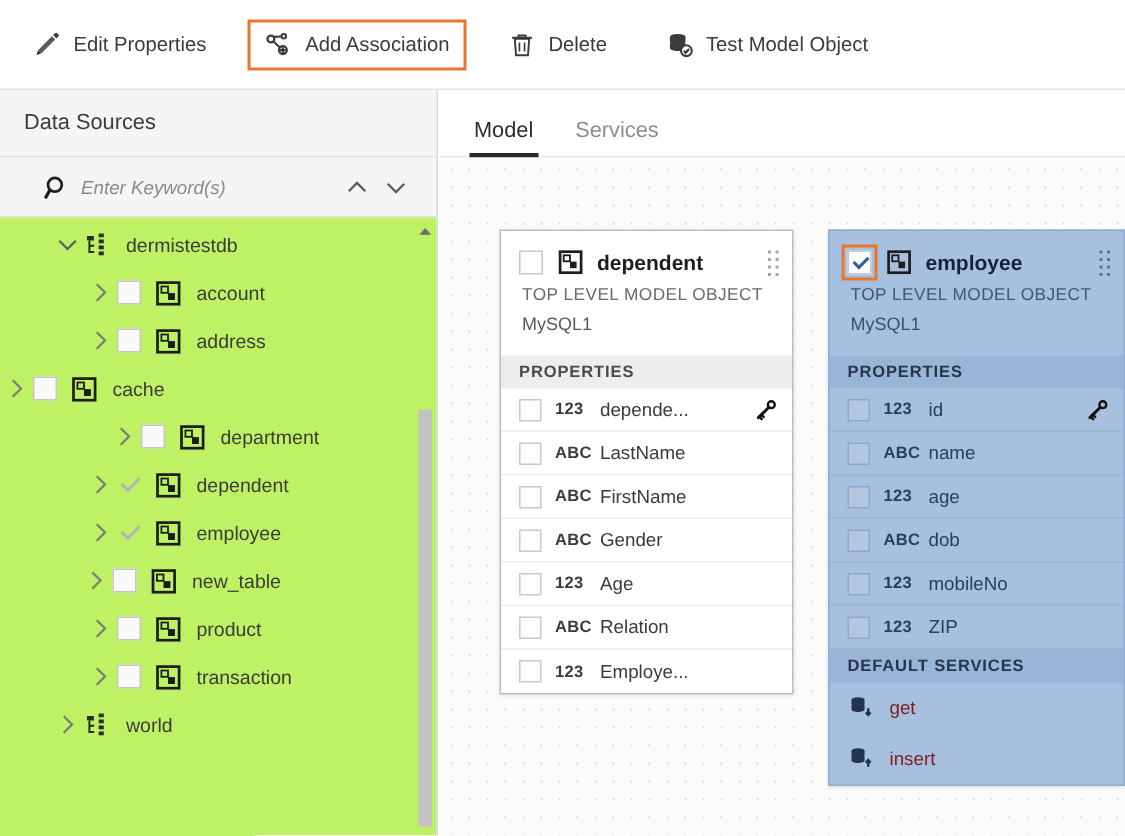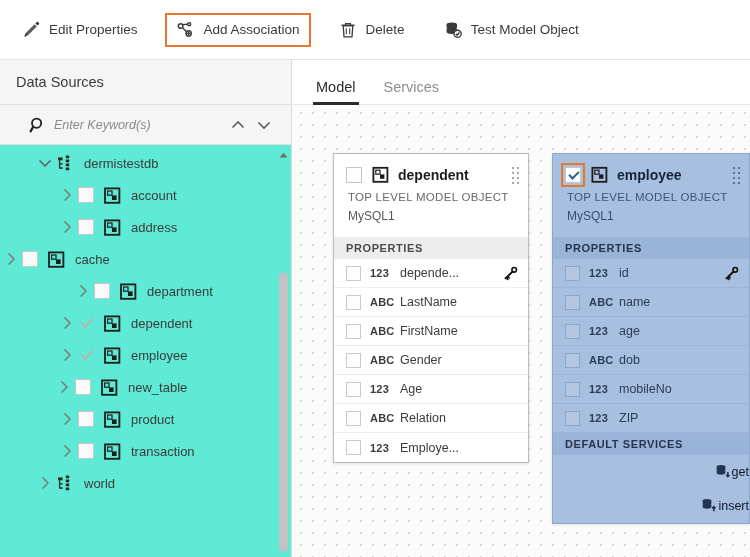--- a/index.html
+++ b/index.html
@@ -56,21 +56,21 @@
     font-size: 12.5px; font-style: italic; color: #8a8a8a;
   }
   .search-input::placeholder { color: #8a8a8a; font-style: italic; }
   .chev-btn { width: 26px; height: 26px; flex: 0 0 26px; cursor: pointer; }
 
   
   .tree {
     position: relative;
     height: 412px;
     overflow: hidden;
-    background: #5eead4;
+    background: #bef264;
   }
   .tree-scroll { position: relative; padding-top: 2px; }
   .tree-row {
     height: 32px; display: flex; align-items: center;
     font-size: 13px; color: #3b3b3b;
     cursor: pointer;
   }
   .tw-arrow {
     width: 22px; height: 22px; flex: 0 0 22px;
     display: flex; align-items: center; justify-content: center;
@@ -201,25 +201,24 @@
   .card.selected .p-check { border-color: #8fa6c6; background: #b4c7e2; }
   .p-type {
     width: 30px; flex: 0 0 30px; font-size: 11px; font-weight: bold;
     color: #3b3b3b; letter-spacing: .2px;
   }
   .card.selected .p-type { color: #2a3d59; }
   .p-name { flex: 1 1 auto; white-space: nowrap; overflow: hidden; }
   .p-key { width: 15px; height: 15px; flex: 0 0 15px; }
 
   .svc-row {
-    display: flex; align-items: center; 
+    display: flex; align-items: center; gap: 10px;
     height: 34px; padding-left: 12px;
-    font-size: 12.5px; color: #0f172a;
+    font-size: 12.5px; color: #7f1d1d;
     cursor: pointer;
-    justify-content: flex-end;
   }
   .svc-ico { width: 18px; height: 18px; flex: 0 0 18px; }
 </style>
 </head>
 <body>
 
 <div id="app">
 
   <div class="toolbar">
     <div style="width:10px"></div>

